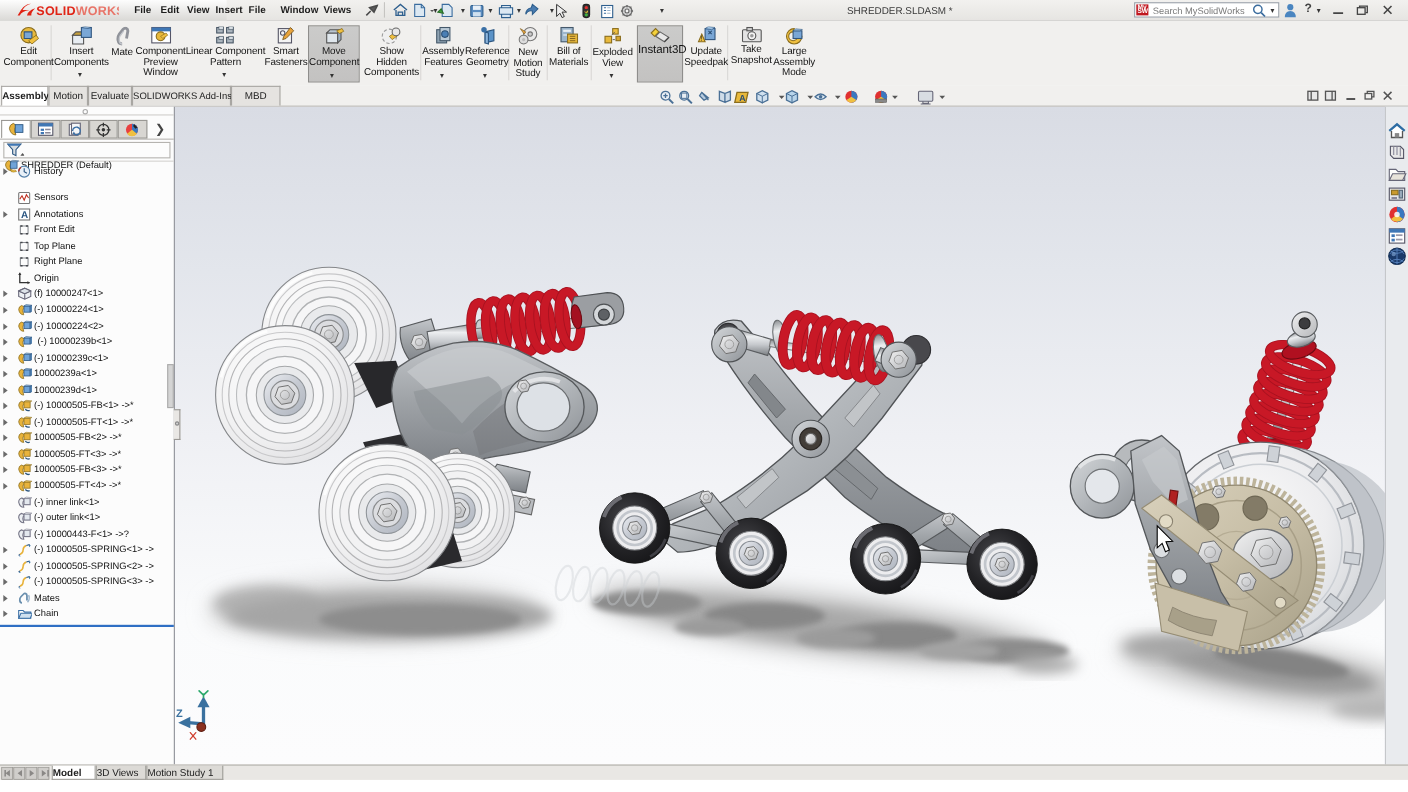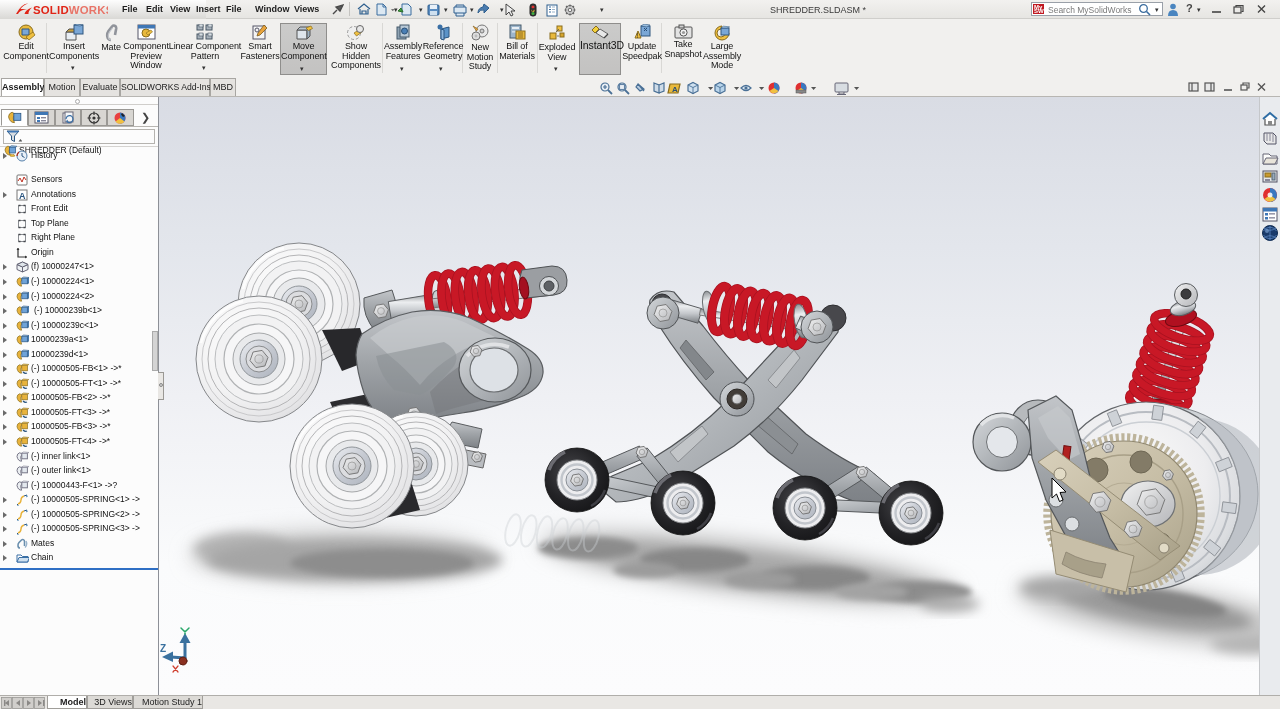--- a/index.html
+++ b/index.html
@@ -20,21 +20,21 @@
 #tabrow{position:absolute;left:0;top:78px;width:1280px;height:19px;background:#f1f0ee;border-bottom:1px solid #b8b6b2}
 .ctab{position:absolute;top:0;height:18px;font-size:9px;color:#1d1d1d;text-align:center;line-height:17px;background:#e5e3e0;border:1px solid #a8a6a2;border-bottom:none;white-space:nowrap}
 .ctab.active{background:#fff;font-weight:bold}
 
 #lpanel{position:absolute;left:0;top:97px;width:159px;height:598px;background:#fcfcfc;border-right:1px solid #8d9097}
 .ptab{position:absolute;top:12px;width:26px;height:17px;background:#d8d6d2;border:1px solid #9a9894}
 .tree{position:absolute;left:0;width:159px;height:15px;font-size:8.5px;color:#111;white-space:nowrap}
 .tri{position:absolute;left:3px;top:4px;width:0;height:0;border-left:4px solid #6a6a6a;border-top:3px solid transparent;border-bottom:3px solid transparent}
 
 #btabs{position:absolute;left:0;top:695px;width:1280px;height:14px;background:#e9e7e4;border-top:1px solid #b0aeaa}
-.btab{position:absolute;top:0;height:13px;font-size:9px;color:#222;text-align:right;line-height:13px;border:1px solid #a09e9a;border-top:none;background:#dcdad6}
+.btab{position:absolute;top:0;height:13px;font-size:9px;color:#222;text-align:left;line-height:13px;border:1px solid #a09e9a;border-top:none;background:#dcdad6}
 #statusbar{position:absolute;left:0;top:709px;width:1280px;height:11px;background:#f4f3f1;font-size:9px;color:#222}
 
 #rstrip{position:absolute;left:1259px;top:97px;width:21px;height:598px;background:#e9ebee;border-left:1px solid #c5c7ca}
 </style></head>
 <body>
 <div id="app">
 
 <div id="titlebar">
 <div id="logo"></div>
 <svg class="abs" style="left:13px;top:1px" width="95" height="17" viewBox="0 0 95 17">
@@ -265,21 +265,21 @@
           <path d="M8 4 l2.5-1.8 6 .6-2.5 1.2z" fill="#9cc0e0" stroke="#31567e" stroke-width="0.5"></path>
         </svg>
  Large<br>Assembly<br>Mode</div>
 </div>
 
 <div id="tabrow">
 <div class="ctab active" style="left:1px;width:43px">Assembly</div>
 <div class="ctab" style="left:44px;width:36px">Motion</div>
 <div class="ctab" style="left:80px;width:40px">Evaluate</div>
 <div class="ctab" style="left:120px;width:90px;font-size:8.6px">SOLIDWORKS Add-Ins</div>
-<div class="ctab" style="left:210px;width:26px">MBD</div>
+<div class="ctab" style="left:210px;width:45px">MBD</div>
 <svg class="abs" style="left:598px;top:3px" width="270" height="15" viewBox="0 0 270 15">
  <g stroke="#4a7096" stroke-width="1.2" fill="none">
   <circle cx="7" cy="6" r="4" fill="#e8eef4"></circle>
           <path d="M10 9 l4 4" stroke-width="1.8"></path>
           <path d="M5 6 h4 M7 4 v4"></path>
   <circle cx="24" cy="6" r="4" fill="#e8eef4"></circle>
           <path d="M27 9 l4 4" stroke-width="1.8"></path>
           <rect x="21.6" y="3.6" width="4.8" height="4.8" stroke-width="0.9"></rect>
   <path d="M40 3 l6 7 M40 3 l-2 3 4 4 4-2z" fill="#b8cce0"></path>
   <path d="M56 2 l5 2 v8 l-5-2z M61 4 l5-2 v8 l-5 2" fill="#cfdce8"></path>

